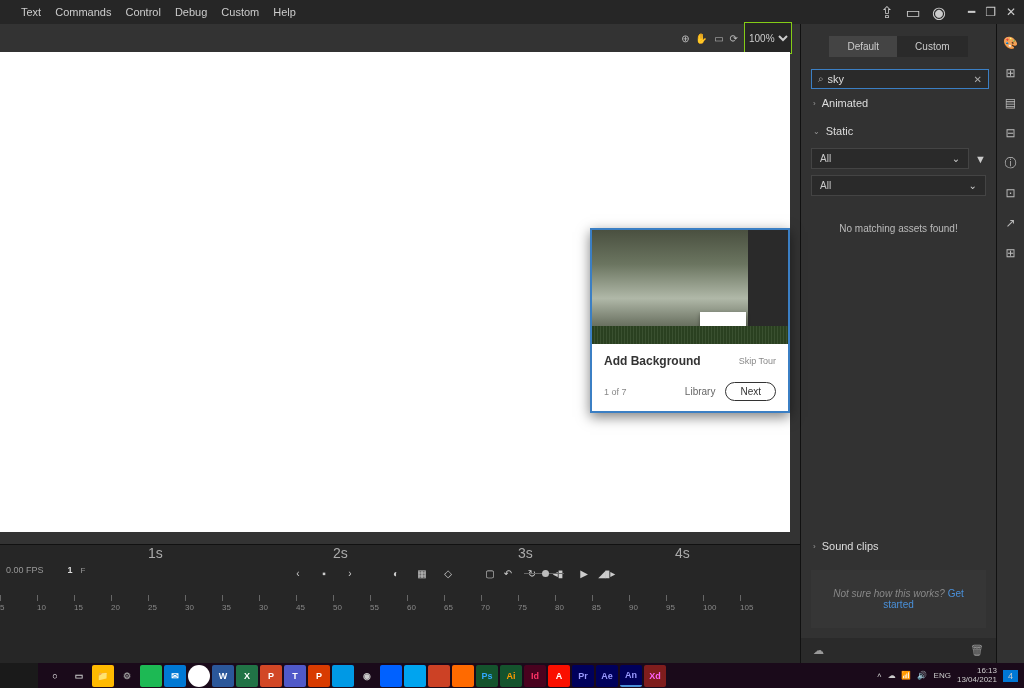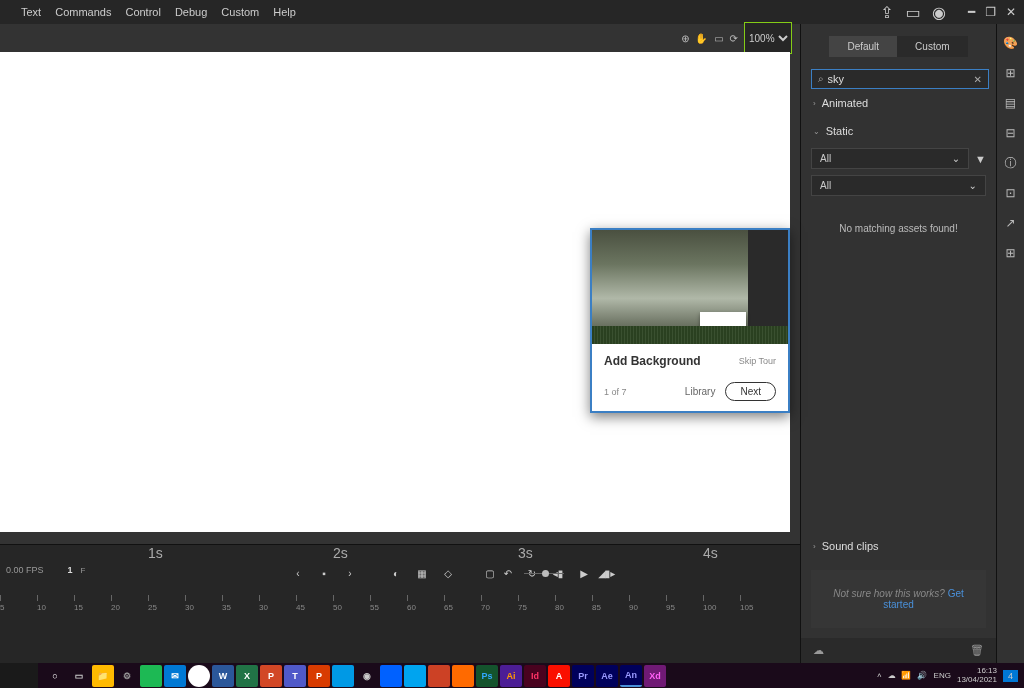--- a/index.html
+++ b/index.html
@@ -195,21 +195,21 @@
         <div class="tl-tick">
             <span>100</span>
           </div>
         <div class="tl-tick">
             <span>105</span>
           </div>
       </div>
       <span class="tl-second" style="left:148px;">1s</span>
       <span class="tl-second" style="left:333px;">2s</span>
       <span class="tl-second" style="left:518px;">3s</span>
-      <span class="tl-second" style="left:703px;">4s</span>
+      <span class="tl-second" style="left:675px;">4s</span>
     </div>
   </div>
 
   <div class="panel">
     <div class="panel-toggle">
       <div class="toggle-btn active">Default</div>
       <div class="toggle-btn">Custom</div>
     </div>
     <div class="search-row">
       <div class="search-box">
@@ -303,27 +303,27 @@
     <div class="tb-ico" style="background:#d24726;color:#fff">P</div>
     <div class="tb-ico" style="background:#5059c9;color:#fff">T</div>
     <div class="tb-ico" style="background:#d83b01;color:#fff">P</div>
     <div class="tb-ico" style="background:#0099e5"></div>
     <div class="tb-ico" style="color:#ccc">◉</div>
     <div class="tb-ico" style="background:#0061ff"></div>
     <div class="tb-ico" style="background:#00a4ef"></div>
     <div class="tb-ico" style="background:#cc4125"></div>
     <div class="tb-ico" style="background:#ff6a00"></div>
     <div class="tb-ico" style="background:#14532d;color:#31a8ff">Ps</div>
-    <div class="tb-ico" style="background:#4c1d95;color:#ff9a00">Ai</div>
+    <div class="tb-ico" style="background:#14532d;color:#ff9a00">Ai</div>
     <div class="tb-ico" style="background:#49021f;color:#ff3366">Id</div>
     <div class="tb-ico" style="background:#fa0f00;color:#fff">A</div>
     <div class="tb-ico" style="background:#00005b;color:#9999ff">Pr</div>
     <div class="tb-ico" style="background:#00005b;color:#9999ff">Ae</div>
     <div class="tb-ico" style="background:#00005b;color:#9999ff;border-bottom:2px solid #4a90d9">An</div>
-    <div class="tb-ico" style="background:#701a75;color:#ff61f6">Xd</div>
+    <div class="tb-ico" style="background:#7f1d1d;color:#ff61f6">Xd</div>
   </div>
   <div class="tb-right">
     <span>˄</span>
     <span>☁</span>
     <span>📶</span>
     <span>🔊</span>
     <span>ENG</span>
     <div class="tb-time">
       <div>16:13</div>
       <div>13/04/2021</div>

